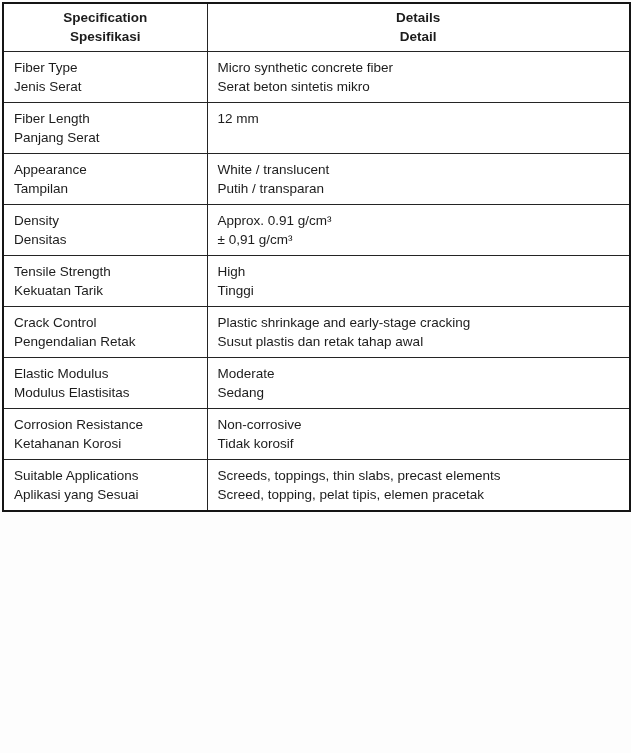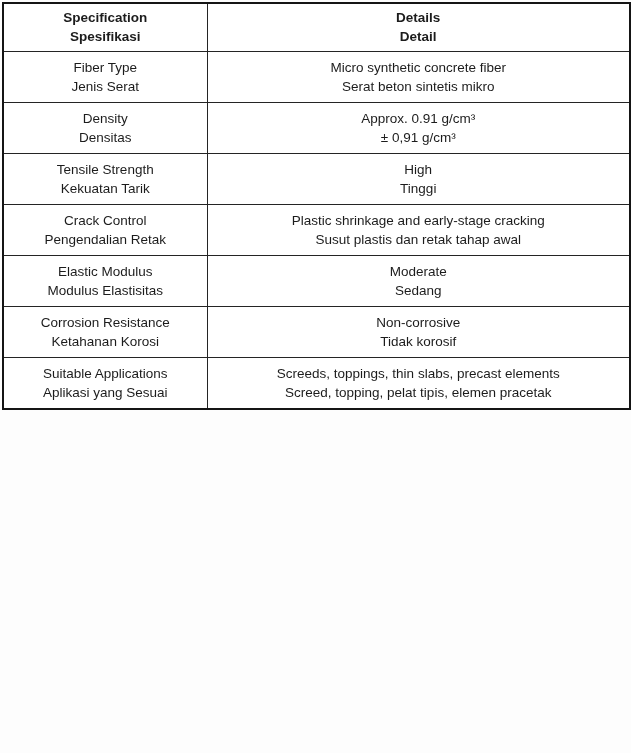--- a/index.html
+++ b/index.html
@@ -22,21 +22,20 @@
     border: 2.5px solid #151515;
     background: #ffffff;
   }
   col.c-spec { width: 204px; }
   col.c-detail { width: 423px; }
   th, td {
     border: 1.5px solid #242424;
     font-size: 13.5px;
     line-height: 19px;
     overflow: hidden;
-    text-align: center;
   }
   th {
     height: 48px;
     text-align: center;
     vertical-align: middle;
     font-weight: bold;
     padding: 4px 0;
   }
   td {
     height: 49.6px;
@@ -69,20 +68,40 @@
     </thead>
     <tbody>
       <tr>
         <td>
           <div class="line1">Fiber Type</div>
           <div class="line2">Jenis Serat</div>
         </td>
         <td>
           <div class="line1">Micro synthetic concrete fiber</div>
           <div class="line2">Serat beton sintetis mikro</div>
+        </td>
+      </tr>
+      <tr>
+        <td>
+          <div class="line1">Fiber Length</div>
+          <div class="line2">Panjang Serat</div>
+        </td>
+        <td>
+          <div class="line1">12 mm</div>
+          <div class="line2"></div>
+        </td>
+      </tr>
+      <tr>
+        <td>
+          <div class="line1">Appearance</div>
+          <div class="line2">Tampilan</div>
+        </td>
+        <td>
+          <div class="line1">White / translucent</div>
+          <div class="line2">Putih / transparan</div>
         </td>
       </tr>
       <tr>
         <td>
           <div class="line1">Density</div>
           <div class="line2">Densitas</div>
         </td>
         <td>
           <div class="line1">Approx. 0.91 g/cm³</div>
           <div class="line2">± 0,91 g/cm³</div>

